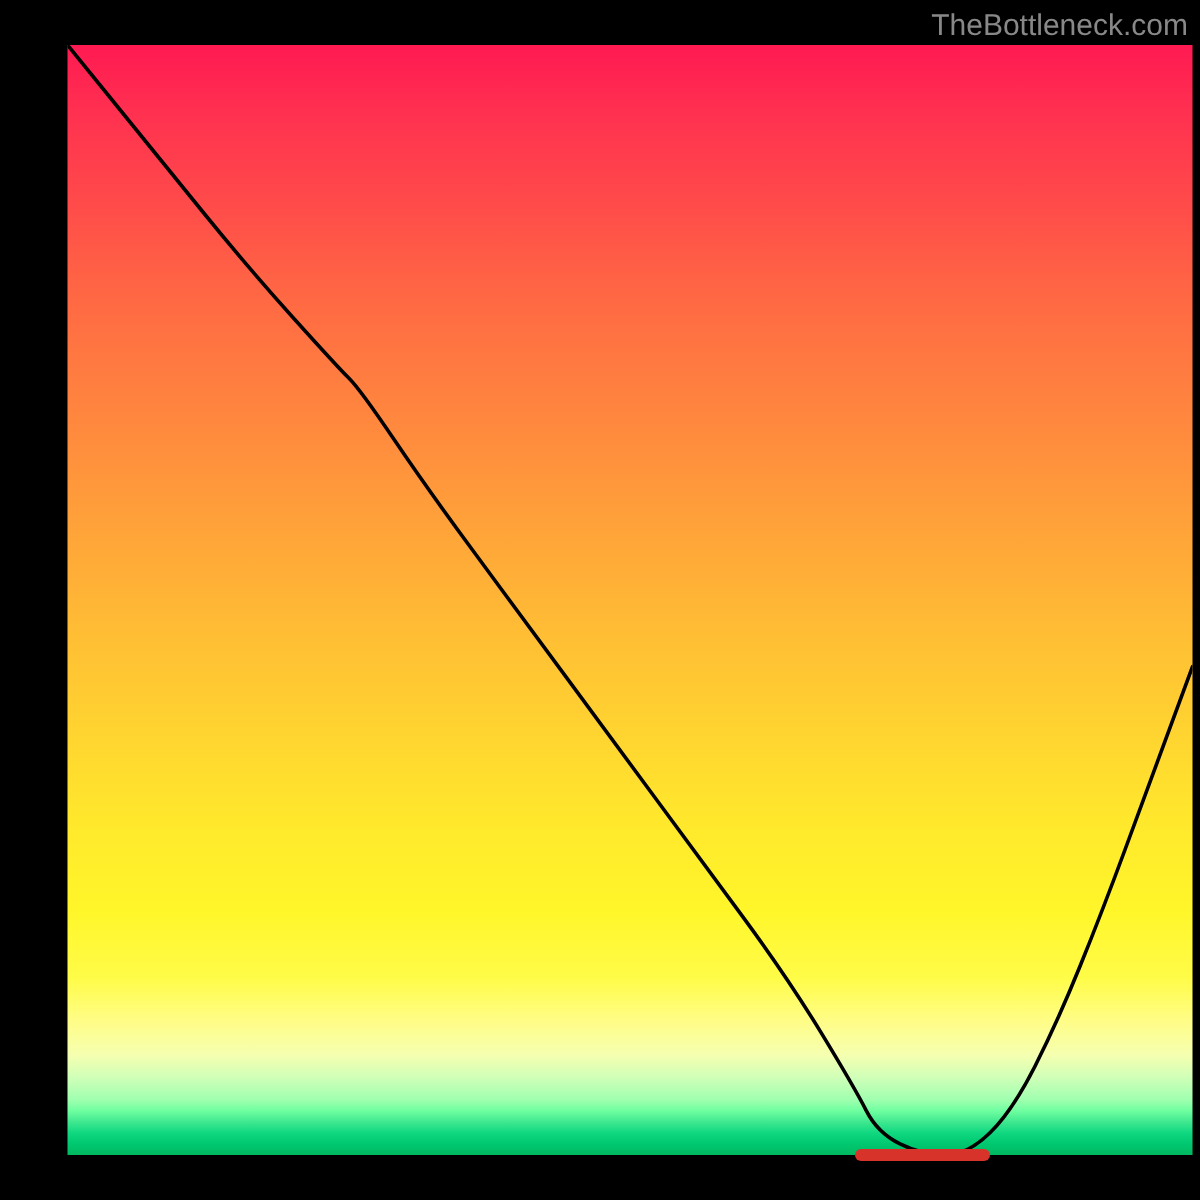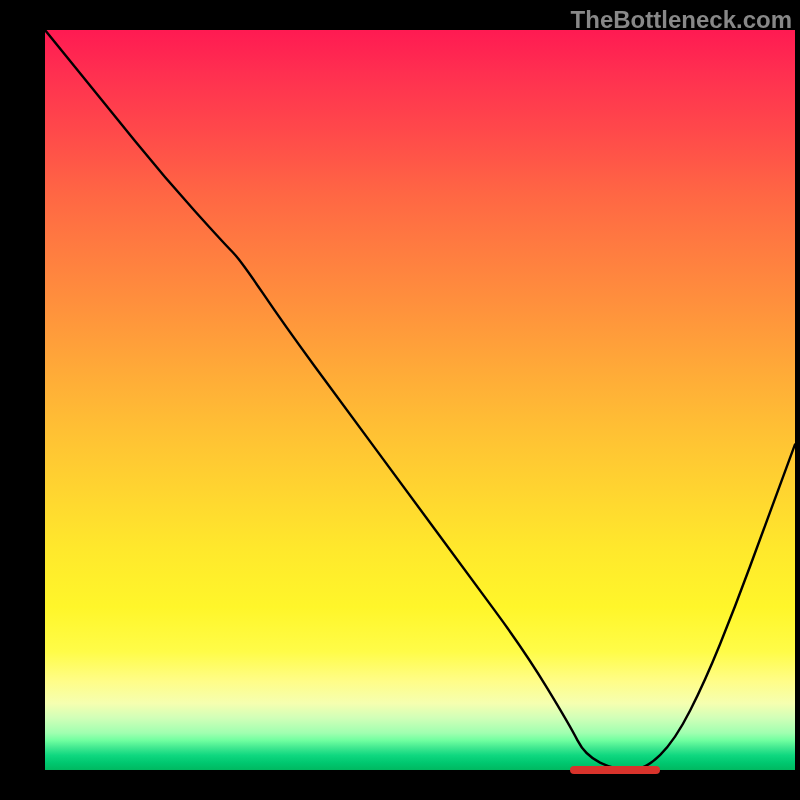--- a/index.html
+++ b/index.html
@@ -44,22 +44,22 @@
       #10d880 98%,
       #00c870 99%,
       #00b860 100%
     );
   }
   .watermark {
     position: absolute;
     top: 6px;
     right: 8px;
     color: #888;
-    font-size: 24px;
-    font-weight: bold;
+    font-size: 20px;
+    font-weight: normal;
     font-family: Arial, sans-serif;
     z-index: 10;
   }
   svg.curve-layer {
     position: absolute;
     left: 0;
     top: 0;
     width: 100%;
     height: 100%;
   }

